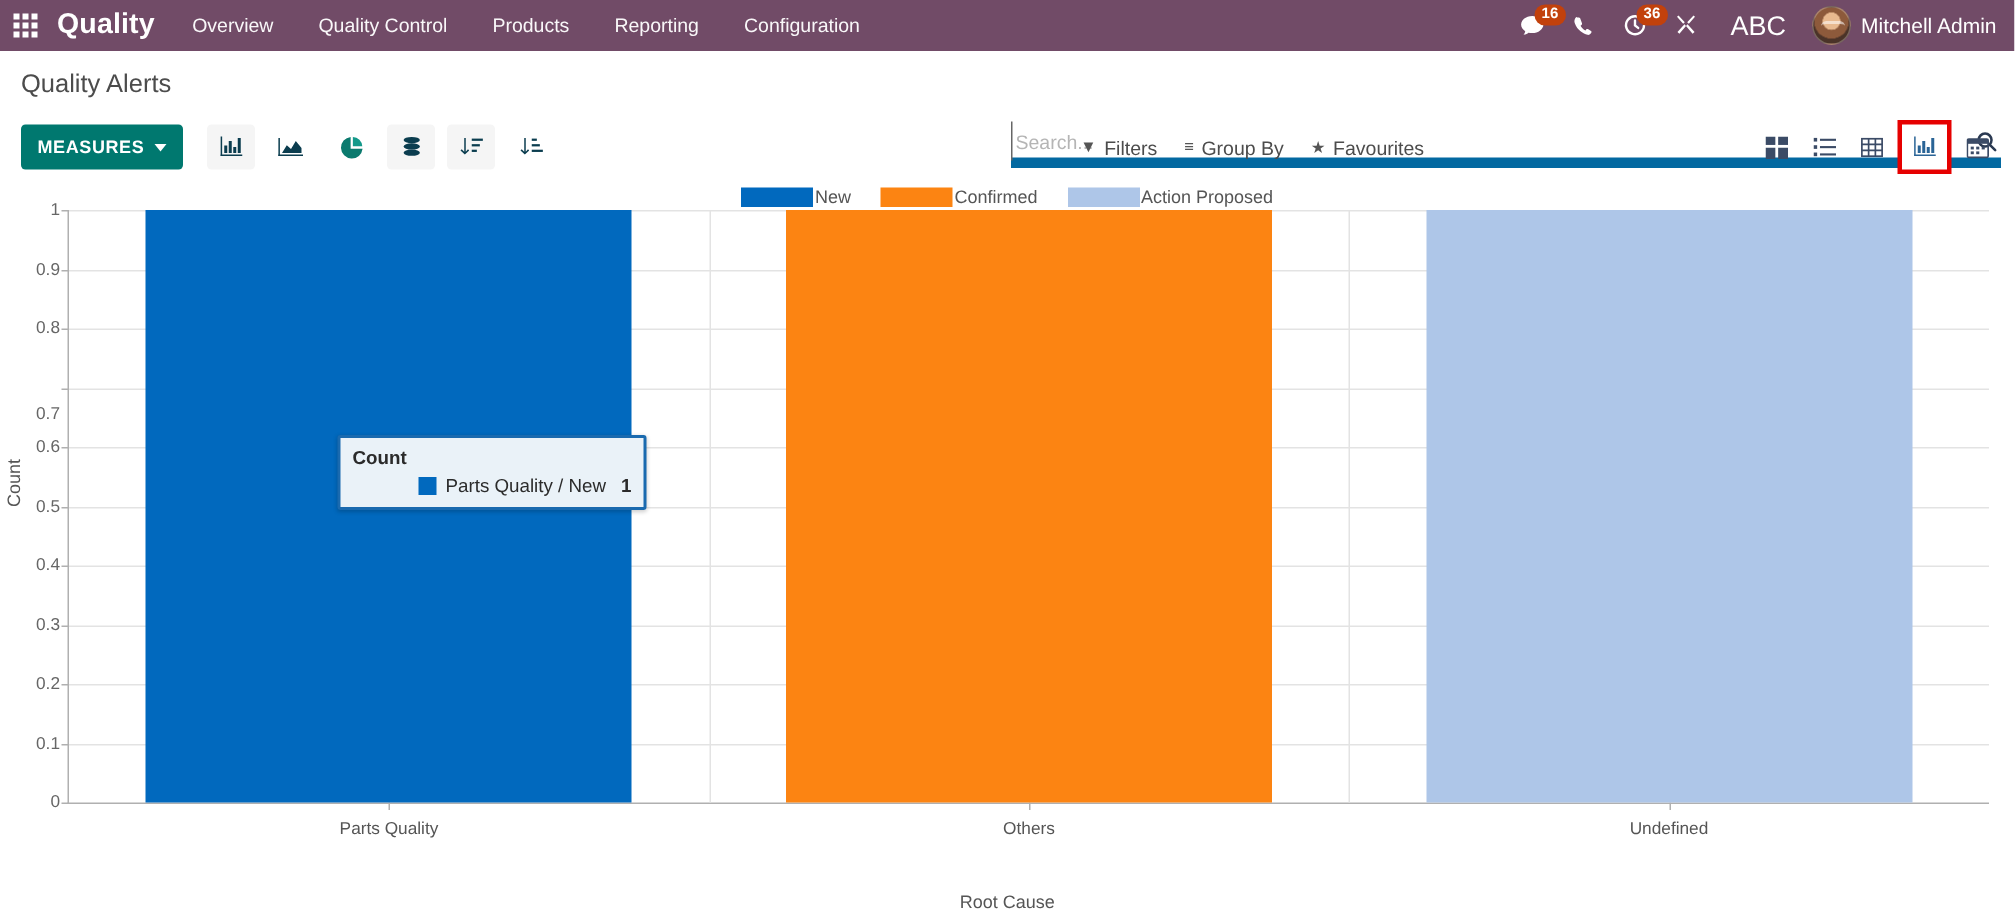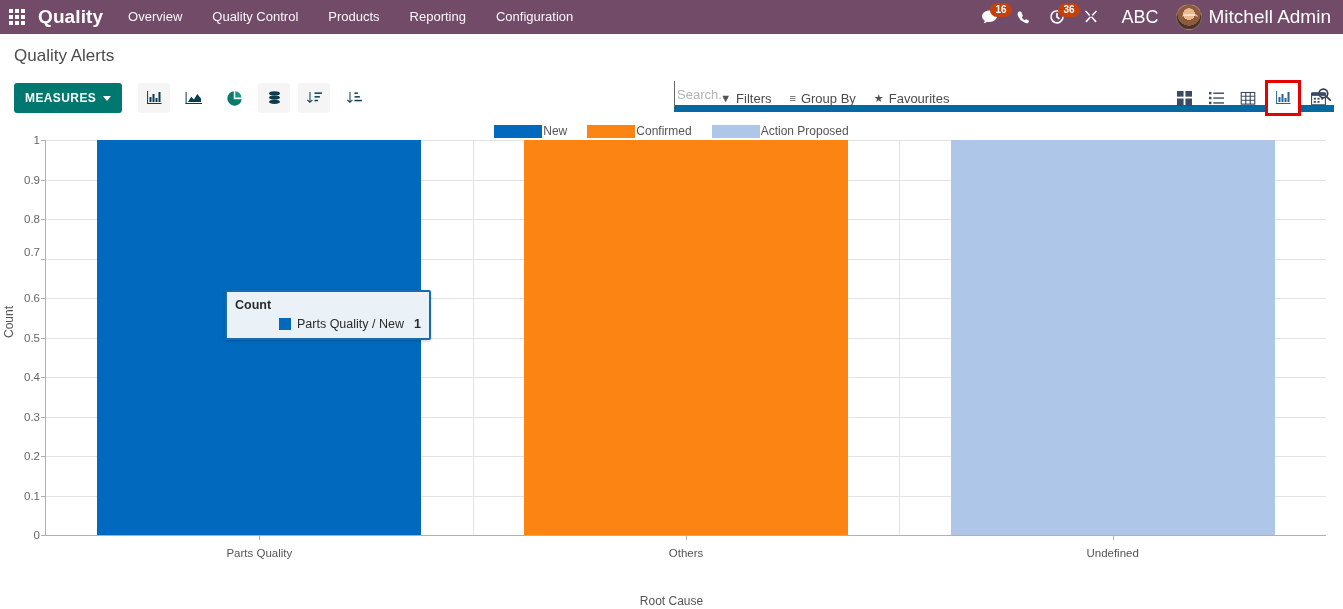--- a/index.html
+++ b/index.html
@@ -61,21 +61,21 @@
   .avatar {
     width: 26px; height: 26px; border-radius: 50%;
     background: radial-gradient(circle at 50% 38%, #e8b98f 0 30%, #8d5a3b 31% 60%, #4a3328 61% 100%);
     margin: 0 7px 0 4px; flex: none; position: relative; overflow: hidden;
     border: 1px solid rgba(255,255,255,.25);
   }
   .avatar::after{
     content:""; position:absolute; left:5px; top:9px; width:16px; height:5px;
     border-top:2px solid rgba(255,255,255,.55); border-radius:6px;
   }
-  .user-name { font-size: 19px; color: #fff; white-space: nowrap; padding-right: 4px; }
+  .user-name { font-size: 14px; color: #fff; white-space: nowrap; padding-right: 4px; }
 
   
   .control-panel { background: #ffffff; position: relative; }
   .cp-row1 { display: flex; align-items: flex-start; padding: 10px 0 0 0; height: 44px; }
   .page-title {
     font-size: 17px; color: #4c4c4c; padding-left: 14px; white-space: nowrap;
     line-height: 24px; font-weight: normal;
   }
   .searchview {
     position: absolute; left: 674px; top: 49px; width: 660px;
@@ -413,21 +413,21 @@
       <div class="ytick-mark" style="top: 0px;"></div>
       <div class="ytick" style="top: 0px;">1</div>
       <div class="gridline" style="top: 39.5px;"></div>
       <div class="ytick-mark" style="top: 39.5px;"></div>
       <div class="ytick" style="top: 39.5px;">0.9</div>
       <div class="gridline" style="top: 79px;"></div>
       <div class="ytick-mark" style="top: 79px;"></div>
       <div class="ytick" style="top: 79px;">0.8</div>
       <div class="gridline" style="top: 118.5px;"></div>
       <div class="ytick-mark" style="top: 118.5px;"></div>
-      <div class="ytick" style="top: 112px;">0.7</div>
+      <div class="ytick" style="top: 136px;">0.7</div>
       <div class="gridline" style="top: 158px;"></div>
       <div class="ytick-mark" style="top: 158px;"></div>
       <div class="ytick" style="top: 158px;">0.6</div>
       <div class="gridline" style="top: 197.5px;"></div>
       <div class="ytick-mark" style="top: 197.5px;"></div>
       <div class="ytick" style="top: 197.5px;">0.5</div>
       <div class="gridline" style="top: 237px;"></div>
       <div class="ytick-mark" style="top: 237px;"></div>
       <div class="ytick" style="top: 237px;">0.4</div>
       <div class="gridline" style="top: 276.5px;"></div>

